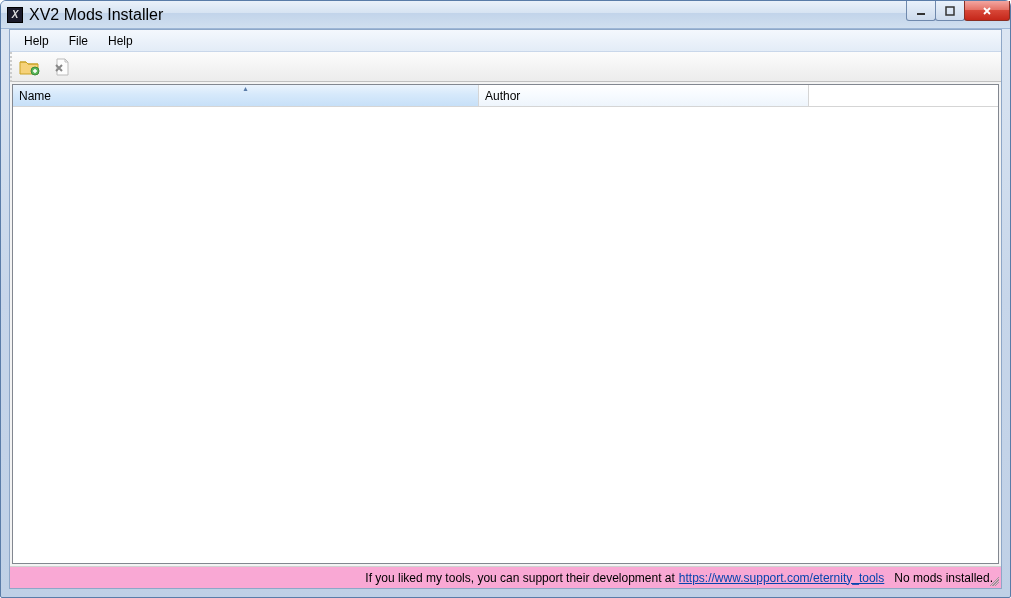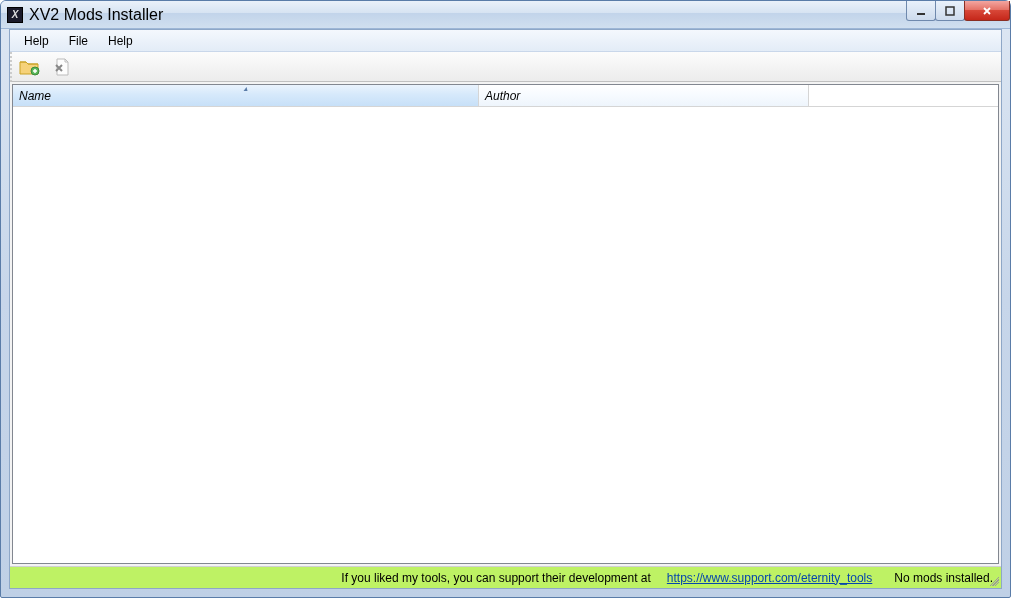--- a/index.html
+++ b/index.html
@@ -110,48 +110,48 @@
     display: flex;
     border-bottom: 1px solid #d5d5d5;
   }
   .col {
     background: linear-gradient(to bottom, #ffffff 0%, #f7fbff 45%, #eef5fc 100%);
     border-right: 1px solid #d5d5d5;
     padding: 3px 6px;
     color: #000;
     font-size: 12px;
     position: relative;
-    display: flex; align-items: center; font-style: italic;
+    display: flex; align-items: center;
   }
   .col.sorted {
     background: linear-gradient(to bottom, #eaf3fd 0%, #d6e9fb 45%, #c7e0f8 100%);
   }
   .sort-arrow {
     position: absolute;
     top: -1px;
     left: 50%;
     transform: translateX(-50%);
     font-size: 8px;
     color: #5a7ca8;
   }
   .col-name { width: 466px; }
   .col-author { width: 330px; }
   .col-version { flex: 1; border-right: none; }
   .list-body { flex: 1; background: #fff; }
   .statusbar {
     height: 22px;
-    background: #bef264;
+    background: #f9a8d4;
     border-top: 1px solid #d0d0d0;
     display: flex;
     align-items: center;
     justify-content: flex-end;
     padding: 0 8px;
     font-size: 12px;
     color: #000;
-    gap: 16px;
+    gap: 4px;
     position: relative;
   }
   .statusbar a { color: #0645ad; text-decoration: underline; }
   .resize-grip {
     position: absolute;
     right: 2px; bottom: 2px;
     width: 12px; height: 12px;
   }
   .resize-grip::before {
     content: "";

